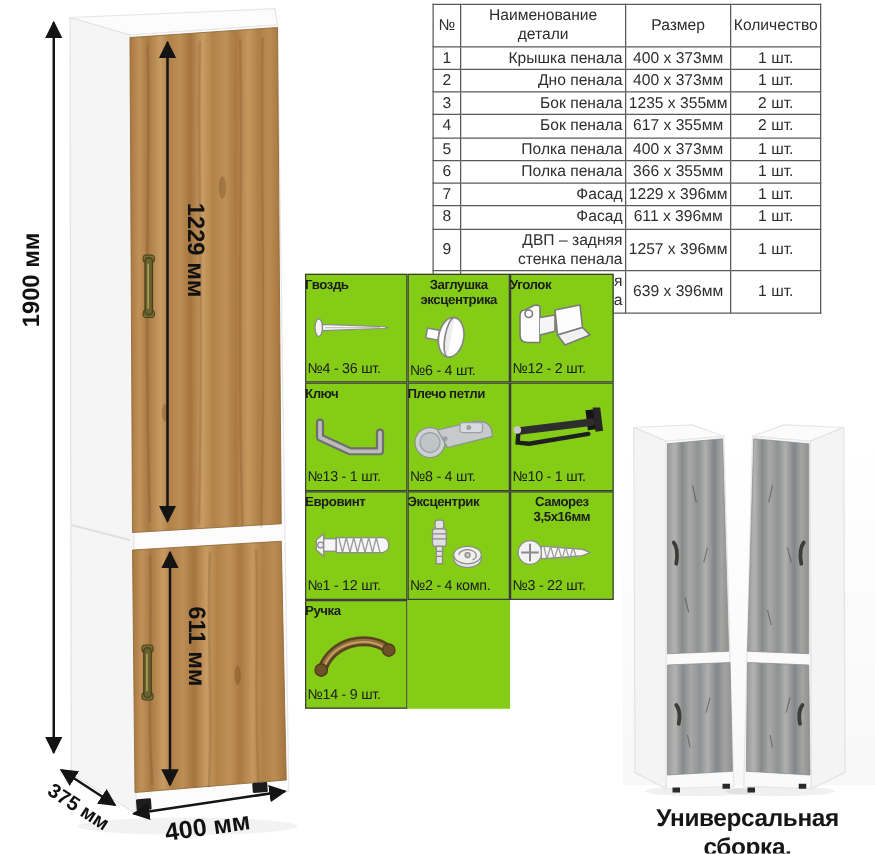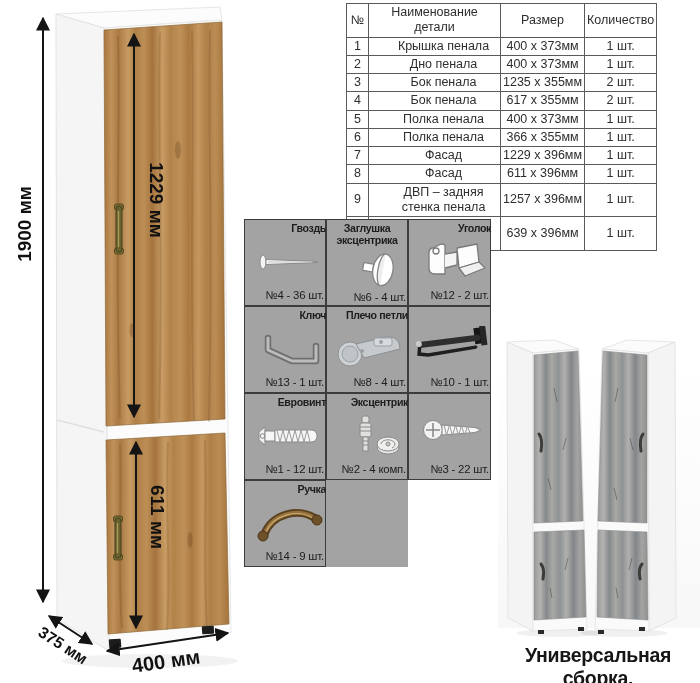--- a/index.html
+++ b/index.html
@@ -6,28 +6,28 @@
   #canvas{position:relative;width:700px;height:683px;background:#fff;overflow:hidden;
           font-family:"Liberation Sans",sans-serif;color:#2d2d2d;}
 
   
   #parts-table{position:absolute;left:346px;top:3px;border-collapse:collapse;
                font-size:12.5px;color:#2e2e2e;}
   #parts-table td,#parts-table th{border:1px solid #5a5a5a;padding:1px 2px;
                text-align:center;font-weight:normal;line-height:1.22;}
   #parts-table th{height:18px;}
   #parts-table td{height:15px;}
-  #parts-table td.name{text-align:center;padding-left:20px;}
+  #parts-table td.name{text-align:right;padding-left:20px;}
   #parts-table td.size{white-space:nowrap;}
 
   
   #hardware-grid{position:absolute;left:244px;top:219px;display:grid;
                  grid-template-columns:82px 82px 83px;grid-auto-rows:87px;}
-  .hw-cell{border:1px solid #3c3c3c;background:#a3a3a3;display:flex;flex-direction:column;
-           align-items:flex-end;justify-content:space-between;padding:3px 1px 4px;box-sizing:border-box;}
+  .hw-cell{border:1px solid #3c3c3c;background:#84cc16;display:flex;flex-direction:column;
+           align-items:flex-start;justify-content:space-between;padding:3px 1px 4px;box-sizing:border-box;}
   .hw-cell.empty{border:none;}
   .hw-title{font-weight:bold;font-size:10.6px;letter-spacing:-0.35px;text-align:center;
             line-height:1.13;color:#1d1d1d;margin:0 -2px;}
   .hw-icon{flex:1;display:flex;align-items:center;justify-content:center;}
   .hw-qty{font-weight:normal;font-size:11.4px;letter-spacing:-0.2px;color:#1d1d1d;white-space:nowrap;}
 
   
   #wardrobe-svg{position:absolute;left:0;top:0;}
   #gray-cabinets-svg{position:absolute;left:498px;top:338px;}
   #assembly-caption{position:absolute;left:490px;top:644px;width:216px;text-align:center;
@@ -313,20 +313,21 @@
         <ellipse cx="46" cy="34" rx="11" ry="7" fill="#e6e6e4" stroke="#8a8a8a"></ellipse>
         <ellipse cx="46" cy="31" rx="11" ry="7" fill="#efefed" stroke="#8a8a8a"></ellipse>
         <path d="M39,31 a7,4.5 0 1 1 11,4" fill="none" stroke="#8a8a8a"></path>
         <circle cx="46" cy="31" r="2" fill="#c9c9c7" stroke="#8a8a8a"></circle>
       </svg>
         </div>
       <div class="hw-qty">№2 - 4 комп.</div>
     </div>
 
     <div class="hw-cell">
+      <div class="hw-title">Саморез 3,5х16мм</div>
       <div class="hw-icon">
           <svg width="70" height="36" viewBox="0 0 70 36">
         <circle cx="14" cy="18" r="9.5" fill="#f2f2f2" stroke="#8a8a8a"></circle>
         <path d="M14,11 v14 M7,18 h14" stroke="#8a8a8a" stroke-width="1.6"></path>
         <path d="M23,13 L56,15.5 L62,18 L56,20.5 L23,23 Z" fill="#f6f6f6" stroke="#8a8a8a"></path>
         <path d="M25,12.5 l2.5,11 l3,-10.5 l3,10.5 l3,-10.5 l3,10.5 l3,-10 l3,10 l3,-9.5 l3,9" fill="none" stroke="#9a9a9a"></path>
       </svg>
         </div>
       <div class="hw-qty">№3 - 22 шт.</div>
     </div>

